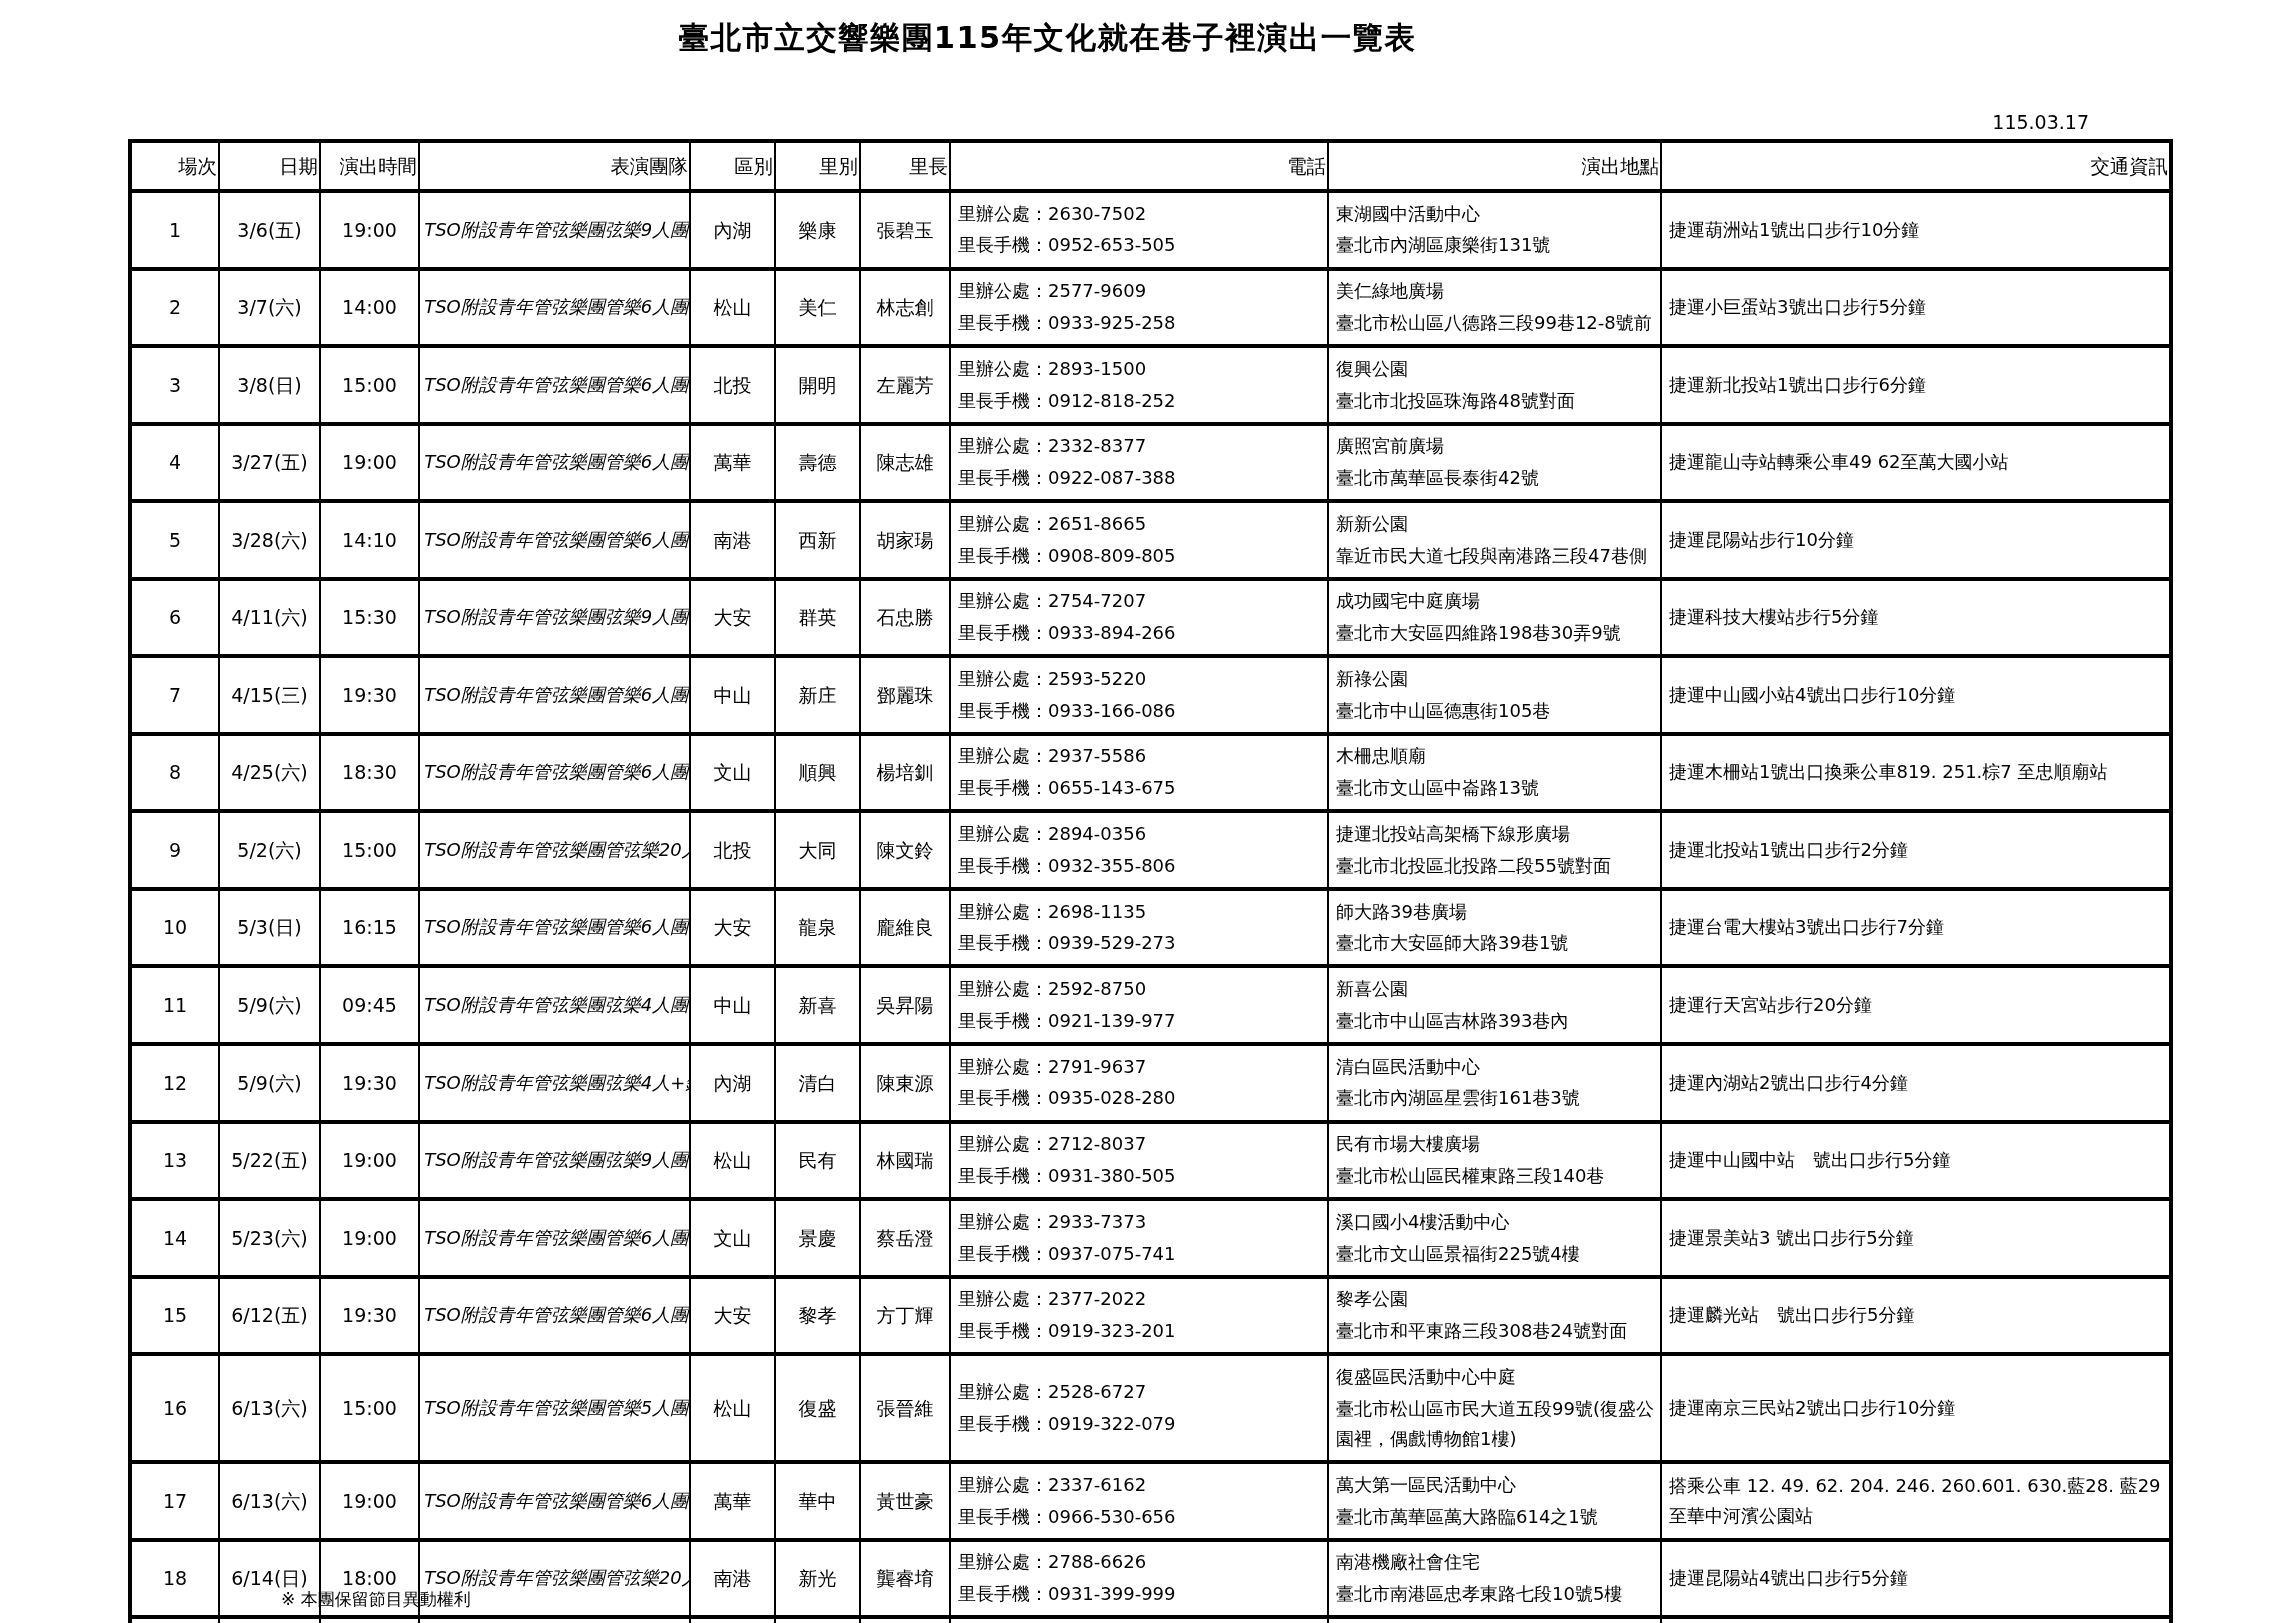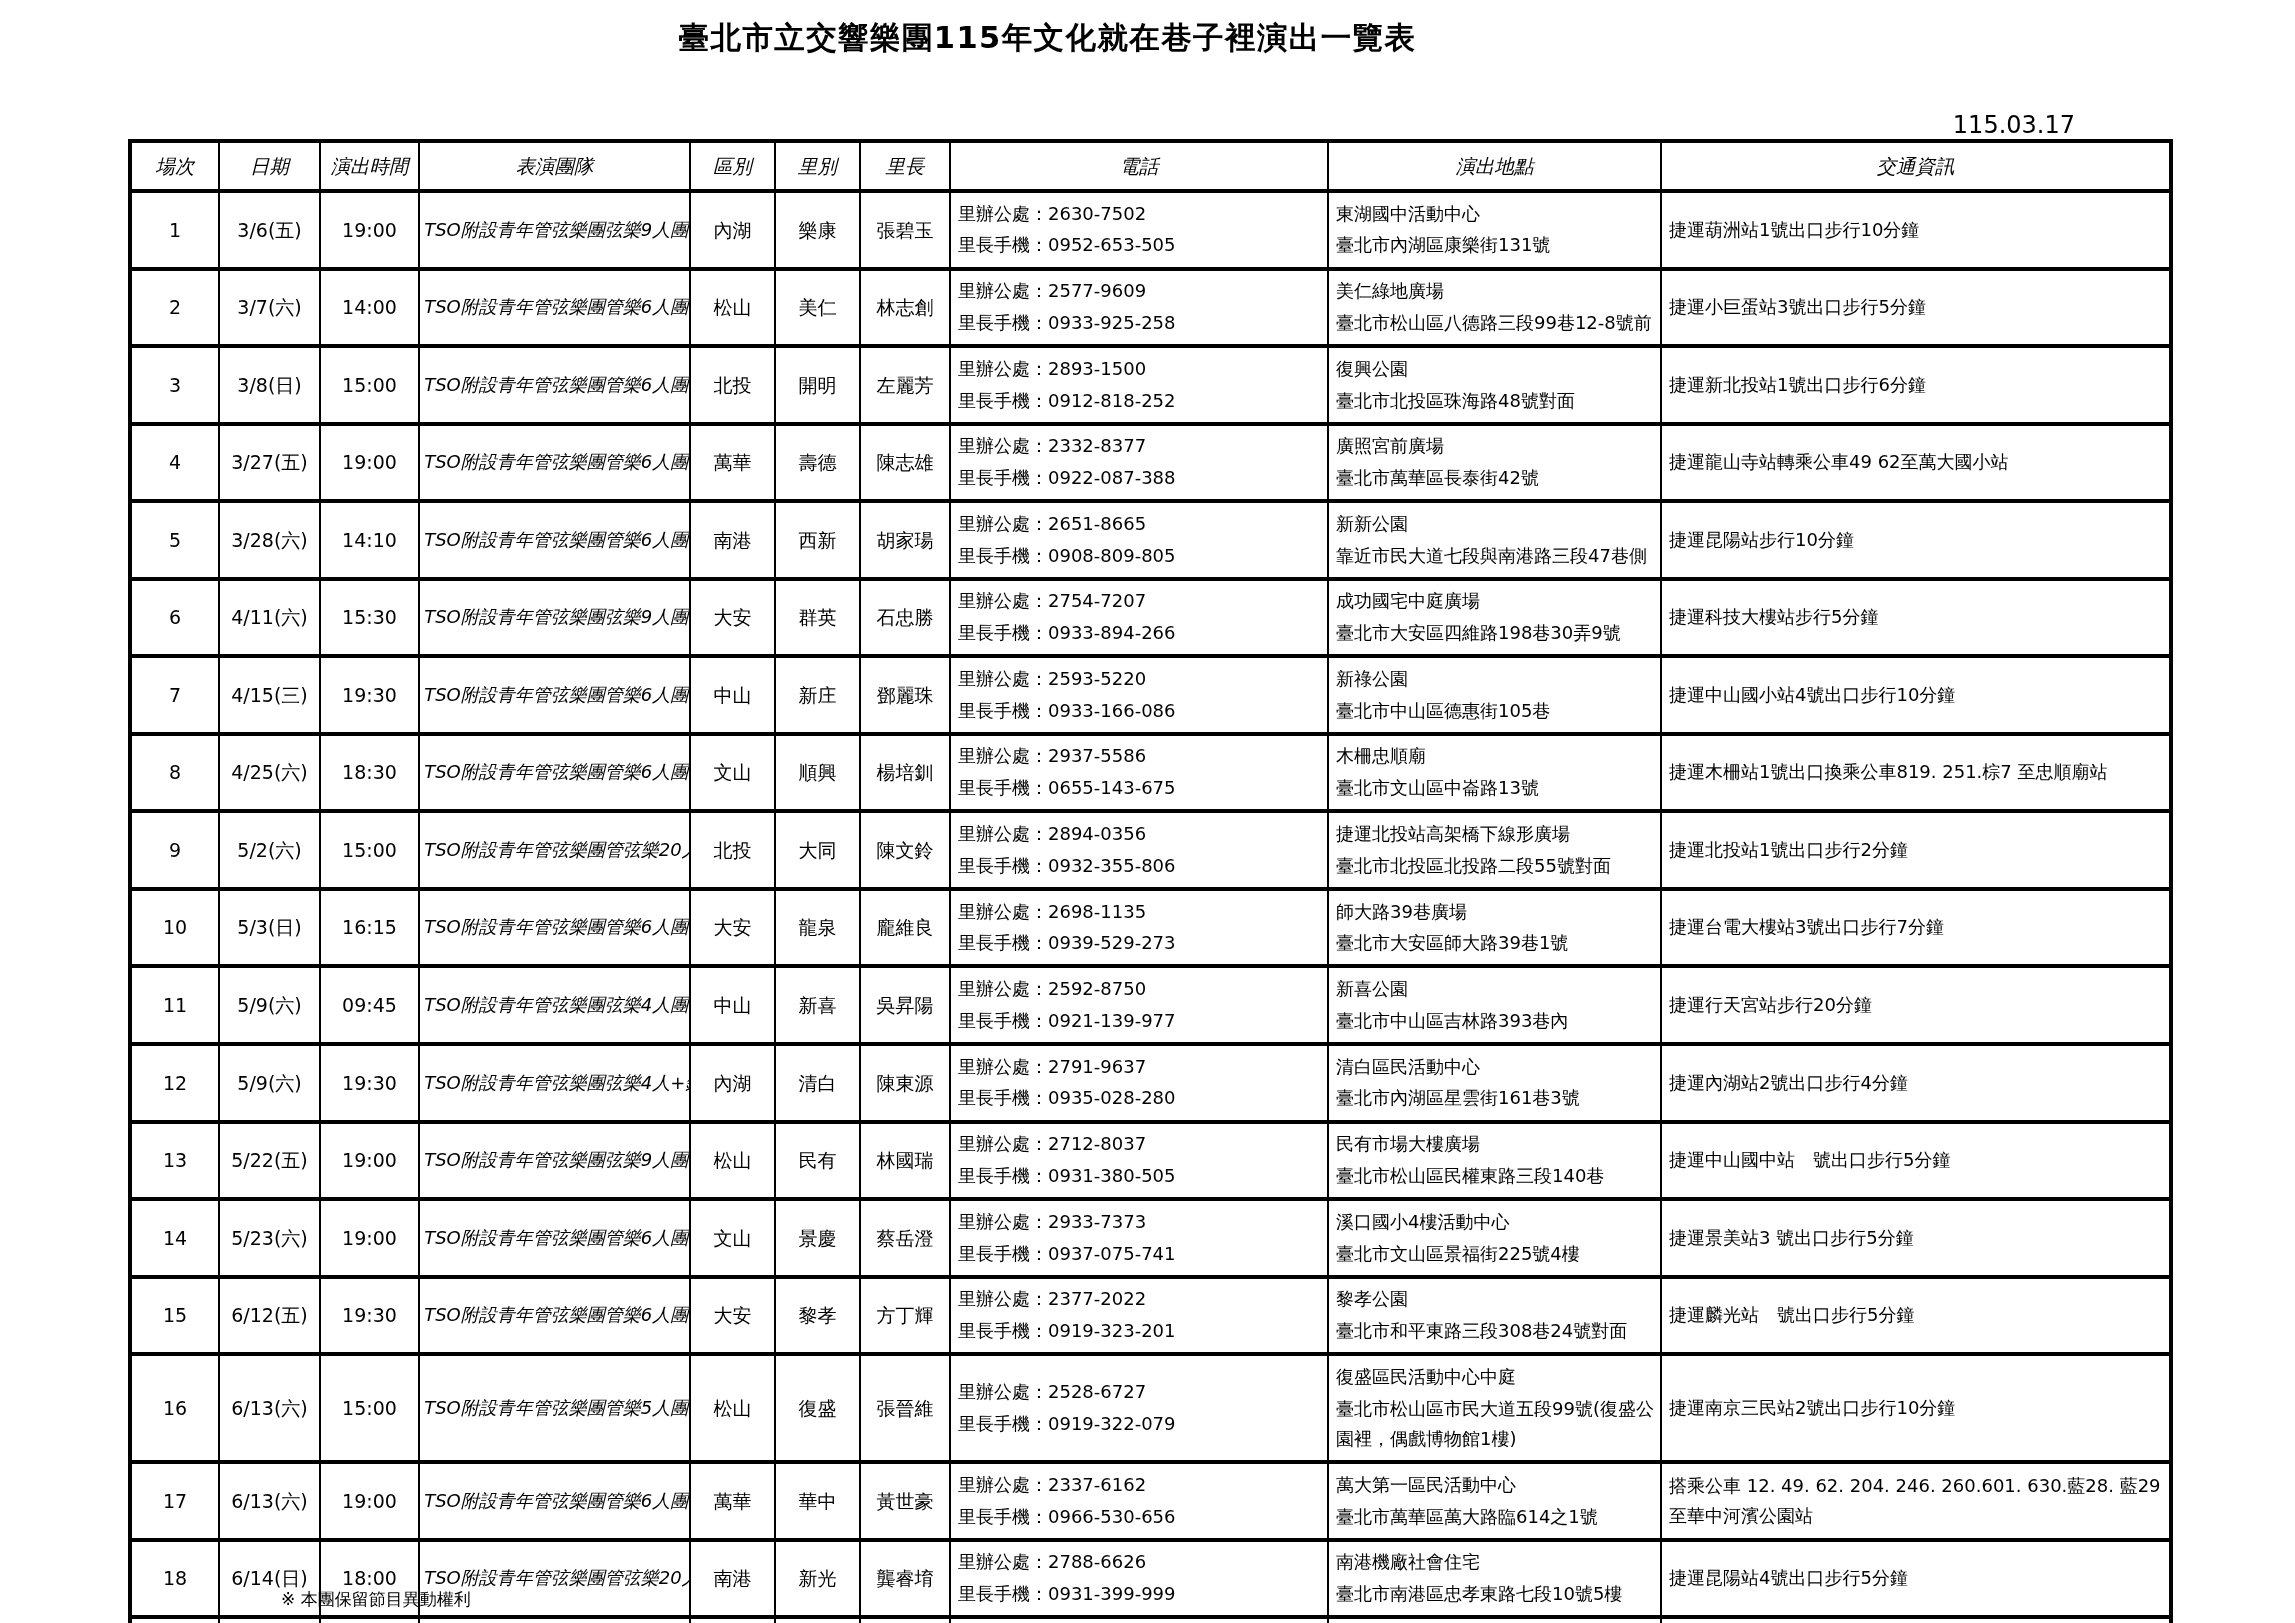--- a/index.html
+++ b/index.html
@@ -19,22 +19,22 @@
     left: 0;
     width: 2095px;
     text-align: center;
     font-size: 30.5px;
     font-weight: bold;
     letter-spacing: 1.4px;
   }
   .revision-date {
     position: absolute;
     top: 111px;
-    right: 220px;
-    font-size: 24px;
+    right: 206px;
+    font-size: 19px;
   }
   table.schedule {
     position: absolute;
     left: 128px;
     top: 139px;
     width: 2041px;
     border-collapse: collapse;
     table-layout: fixed;
     border: 4.2px solid #000;
   }
@@ -43,22 +43,21 @@
     border: 2.1px solid #000;
     font-weight: normal;
     vertical-align: middle;
     overflow: hidden;
   }
   table.schedule thead tr {
     height: 50px;
   }
   table.schedule th {
     font-size: 19.4px;
-    text-align: center;
-    font-style: italic;
+    text-align: right;
   }
   table.schedule tbody tr {
     border-top: 4.2px solid #000;
     height: 69px;
   }
   td.c-center {
     text-align: center;
     font-size: 19px;
   }
   td.c-left {

